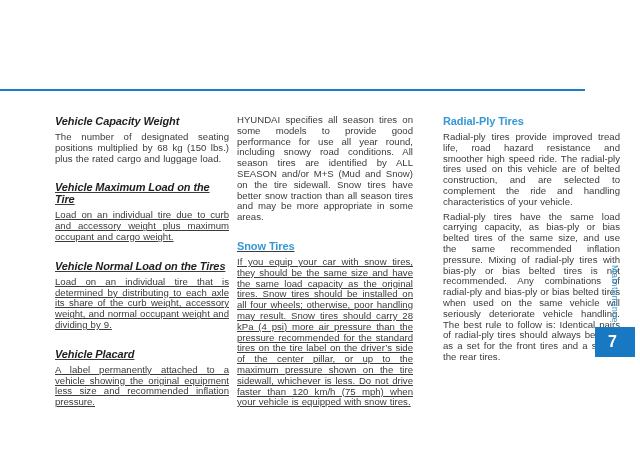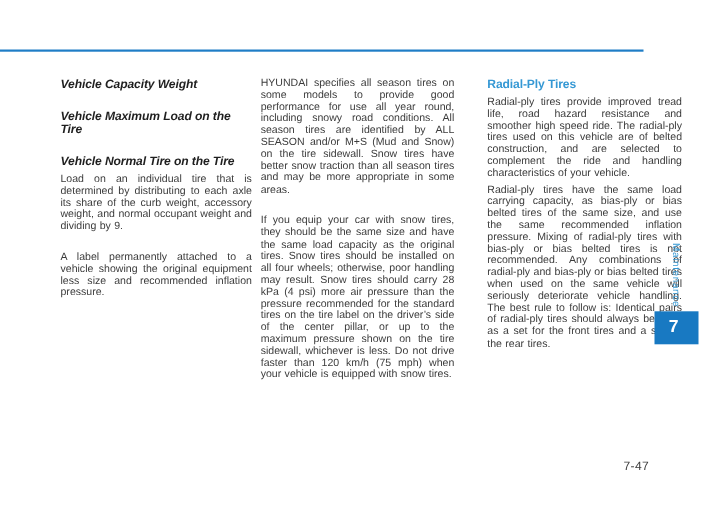--- a/index.html
+++ b/index.html
@@ -4,39 +4,39 @@
 <style>
   html,body{margin:0;padding:0;}
   body{
     width:640px;height:460px;
     background:#ffffff;
     font-family:"Liberation Sans","DejaVu Sans",sans-serif;
     position:relative;
     overflow:hidden;
     -webkit-font-smoothing:antialiased;
   }
-  .page{position:absolute;inset:0;background:#fff;}
+  .page{position:absolute;inset:0;background:#fff;margin-top:44px;}
 
   
   .top-rule{
     position:absolute;left:0;top:45px;
     width:585px;height:2px;
     background:#1e7dc6;
   }
 
   
   .col{
     position:absolute;top:71px;
     color:#3b3b3b;
   }
   .col1{left:55px;width:174px;}
   .col2{left:237px;width:176px;}
   .col3{left:443px;width:177px;}
 
-  .sec + .sec{margin-top:17px;}
+  .sec + .sec{margin-top:17px;text-decoration:underline;}
 
   .sec h3{
     margin:0 0 5px 0;
     font-size:11px;
     line-height:12px;
     font-weight:bold;
     letter-spacing:-0.1px;
   }
   .h-black{color:#1f1f1f;font-style:italic;}
   .h-blue{color:#3598d4;font-style:normal;font-size:11.5px;}
@@ -82,38 +82,42 @@
 </head>
 <body>
 
 <div class="page">
 
   <div class="top-rule"></div>
 
   <section class="col col1">
     <div class="sec">
       <h3 class="h-black">Vehicle Capacity Weight</h3>
+      <p>The number of designated seating positions multiplied by 68 kg (150 lbs.) plus the rated cargo and luggage load.</p>
     </div>
     <div class="sec">
       <h3 class="h-black">Vehicle Maximum Load on the Tire</h3>
+      <p>Load on an individual tire due to curb and accessory weight plus maximum occupant and cargo weight.</p>
     </div>
     <div class="sec">
-      <h3 class="h-black">Vehicle Normal Tire on the Tire</h3>
+      <h3 class="h-black">Vehicle Normal Load on the Tires</h3>
       <p>Load on an individual tire that is determined by distributing to each axle its share of the curb weight, accessory weight, and normal occupant weight and dividing by 9.</p>
     </div>
     <div class="sec">
+      <h3 class="h-black">Vehicle Placard</h3>
       <p>A label permanently attached to a vehicle showing the original equipment less size and recommended inflation pressure.</p>
     </div>
   </section>
 
   <section class="col col2">
     <div class="sec">
       <p>HYUNDAI specifies all season tires on some models to provide good performance for use all year round, including snowy road conditions. All season tires are identified by ALL SEASON and/or M+S (Mud and Snow) on the tire sidewall. Snow tires have better snow traction than all season tires and may be more appropriate in some areas.</p>
     </div>
     <div class="sec">
+      <h3 class="h-blue">Snow Tires</h3>
       <p>If you equip your car with snow tires, they should be the same size and have the same load capacity as the original tires. Snow tires should be installed on all four wheels; otherwise, poor handling may result. Snow tires should carry 28 kPa (4 psi) more air pressure than the pressure recommended for the standard tires on the tire label on the driver’s side of the center pillar, or up to the maximum pressure shown on the tire sidewall, whichever is less. Do not drive faster than 120 km/h (75 mph) when your vehicle is equipped with snow tires.</p>
     </div>
   </section>
 
   <section class="col col3">
     <div class="sec">
       <h3 class="h-blue">Radial-Ply Tires</h3>
       <p>Radial-ply tires provide improved tread life, road hazard resistance and smoother high speed ride. The radial-ply tires used on this vehicle are of belted construction, and are selected to complement the ride and handling characteristics of your vehicle.</p>
       <p>Radial-ply tires have the same load carrying capacity, as bias-ply or bias belted tires of the same size, and use the same recommended inflation pressure. Mixing of radial-ply tires with bias-ply or bias belted tires is not recommended. Any combinations of radial-ply and bias-ply or bias belted tires when used on the same vehicle will seriously deteriorate vehicle handling. The best rule to follow is: Identical pairs of radial-ply tires should always be used as a set for the front tires and a set for the rear tires.</p>
     </div>

